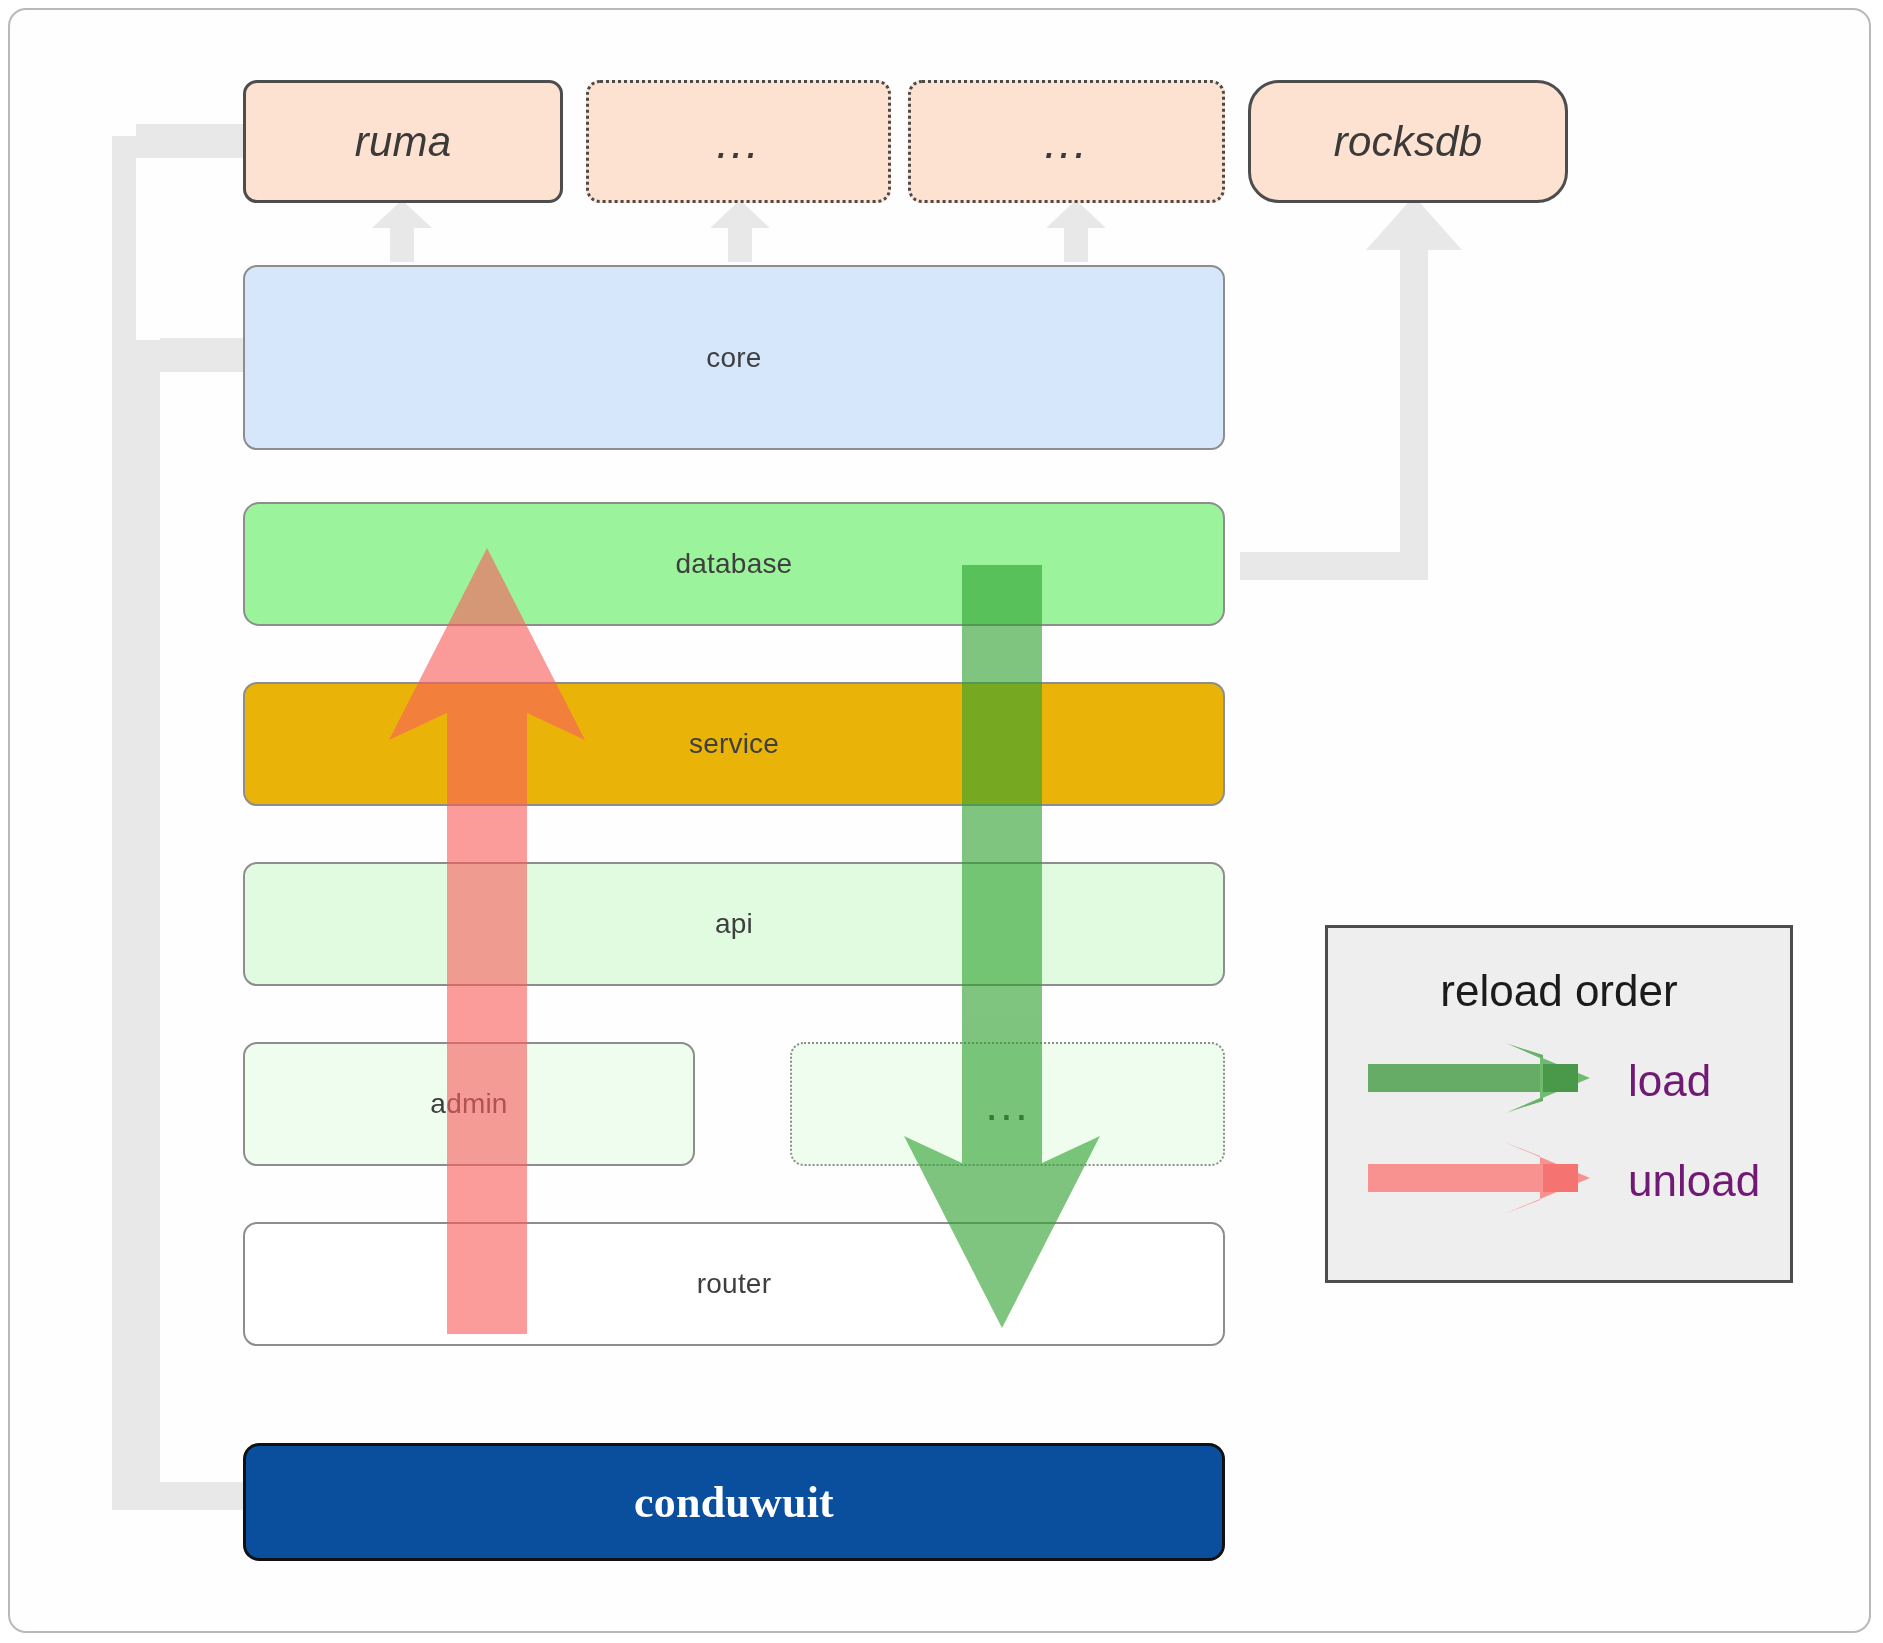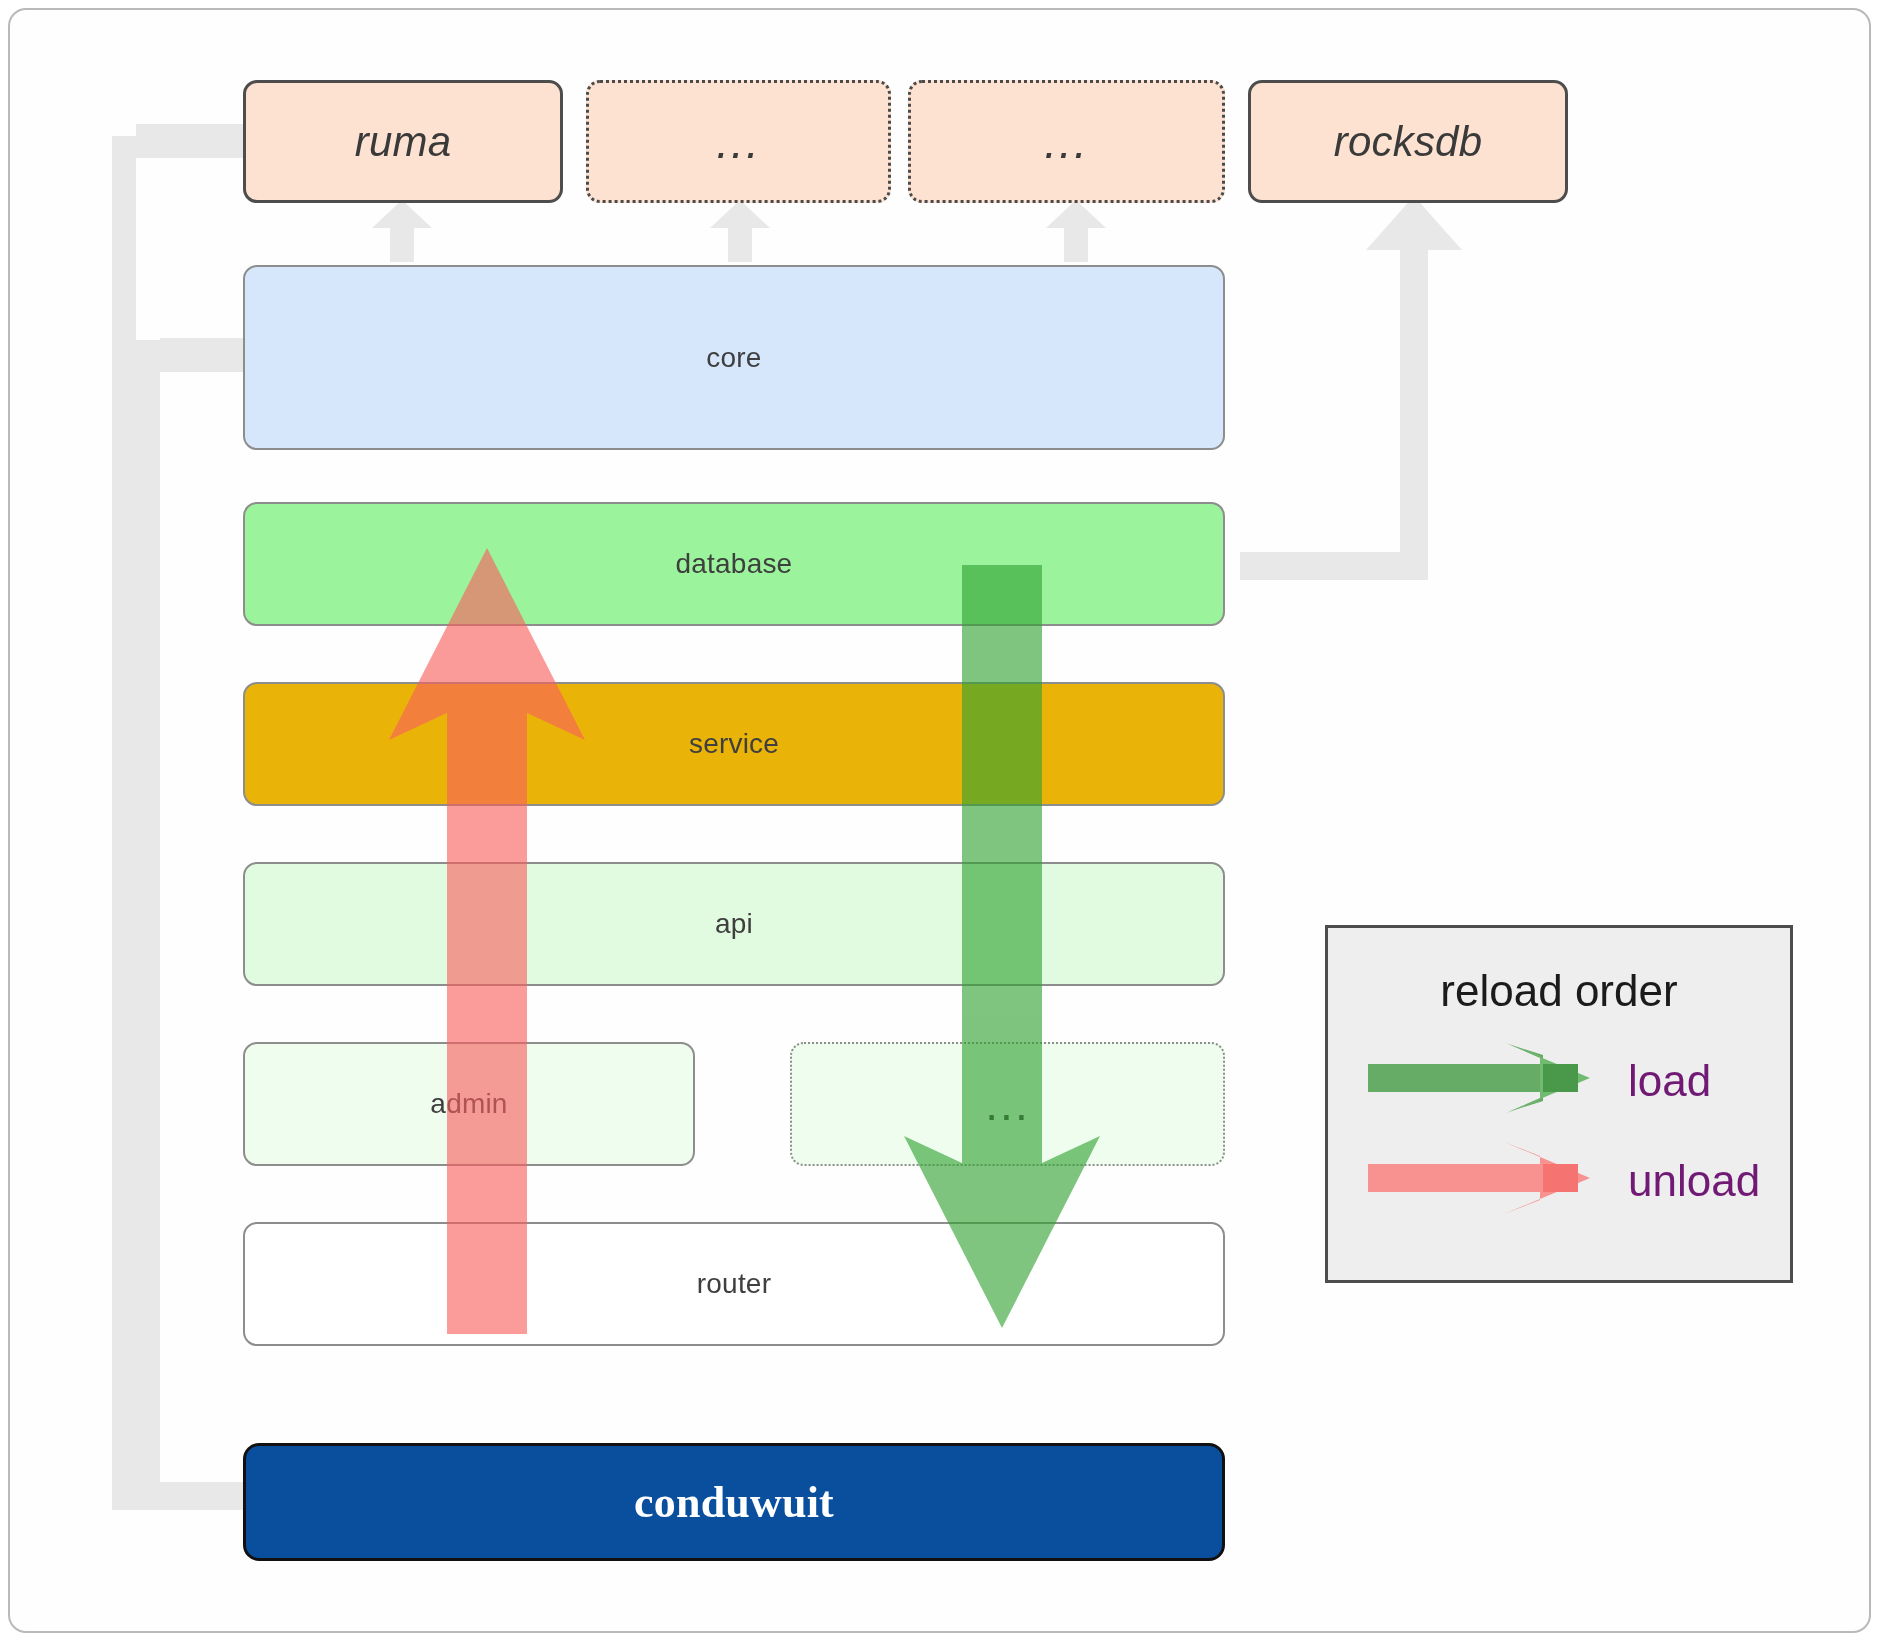--- a/index.html
+++ b/index.html
@@ -142,29 +142,29 @@
   </div>
 
   <div class="node dep dotted ellipsis" style="left:586px; top:80px; width:305px; height:123px;">
     <span class="node-label">...</span>
   </div>
 
   <div class="node dep dotted ellipsis" style="left:908px; top:80px; width:317px; height:123px;">
     <span class="node-label">...</span>
   </div>
 
-  <div class="node dep" style="left:1248px; top:80px; width:320px; height:123px;">
+  <div class="node dep" style="left:1248px; top:80px; width:320px; height:123px;border-radius:31px;">
     <span class="node-label">rocksdb</span>
   </div>
 
   <div class="node layer c-core" style="left:243px; top:265px; width:982px; height:185px;">
     <span class="node-label">core</span>
   </div>
 
-  <div class="node layer c-database" style="left:243px; top:502px; width:982px; height:124px;">
+  <div class="node layer c-database" style="left:243px; top:502px; width:982px; height:124px;border-radius:16px;">
     <span class="node-label">database</span>
   </div>
 
   <div class="node layer c-service" style="left:243px; top:682px; width:982px; height:124px;">
     <span class="node-label">service</span>
   </div>
 
   <div class="node layer c-api" style="left:243px; top:862px; width:982px; height:124px;">
     <span class="node-label">api</span>
   </div>

